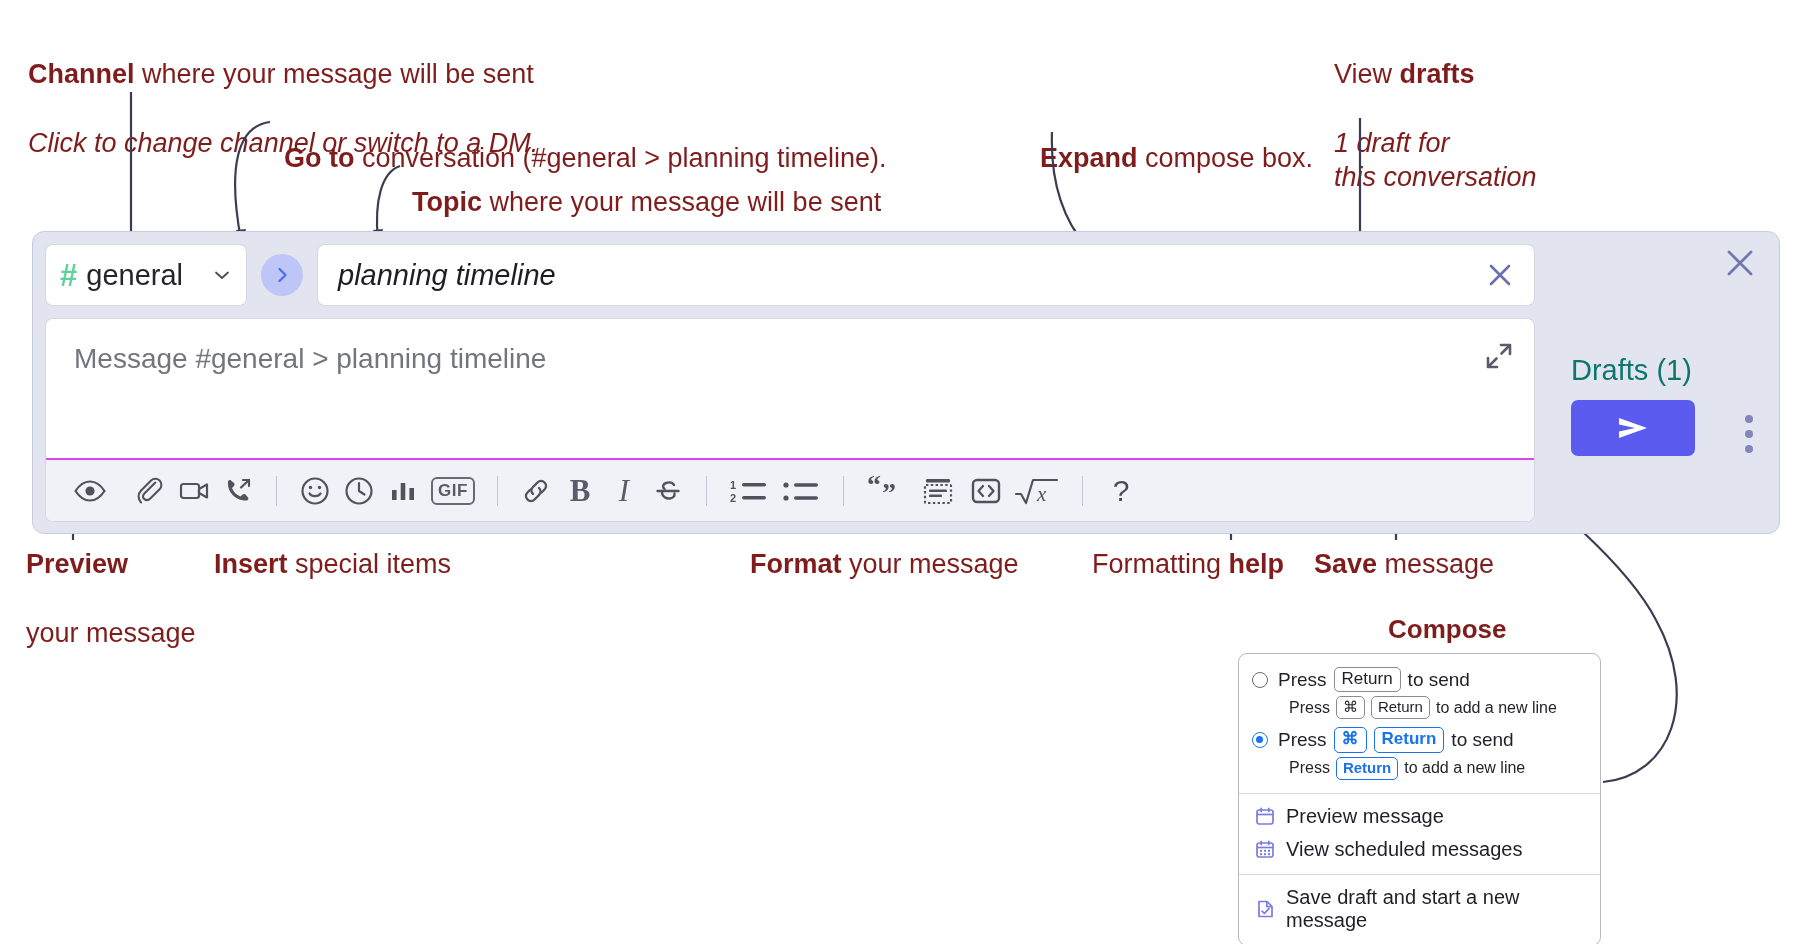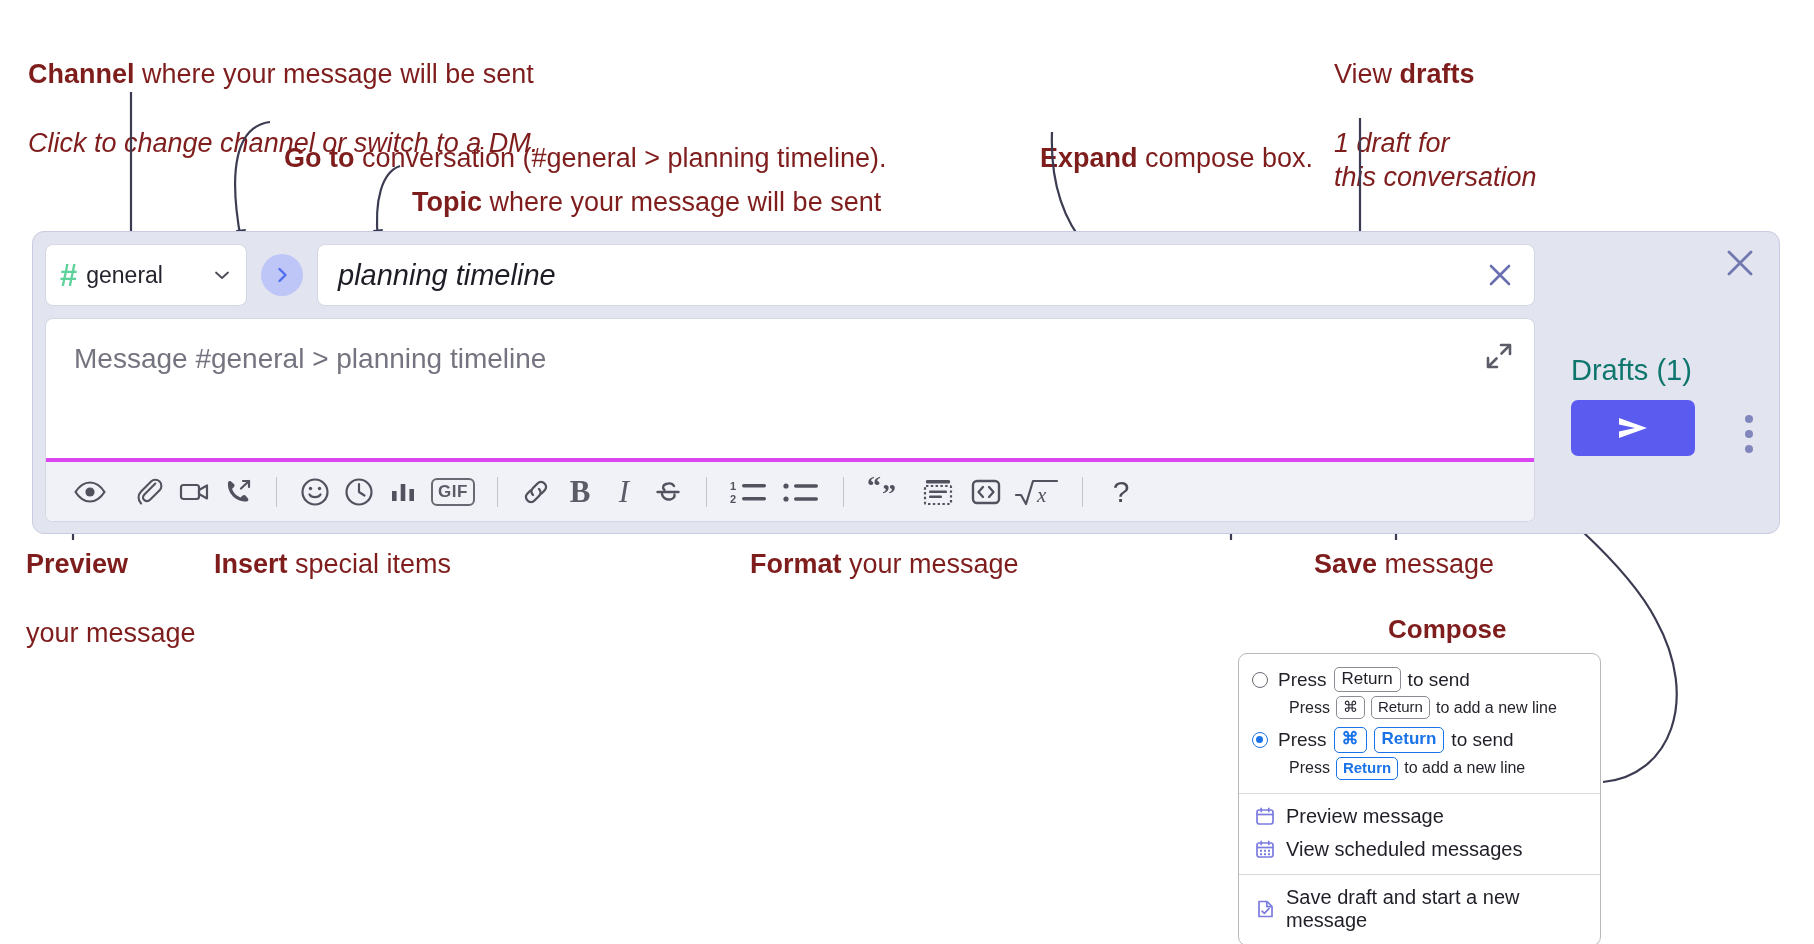--- a/index.html
+++ b/index.html
@@ -70,21 +70,21 @@
     gap: 9px;
     cursor: pointer;
   }
   .hash {
     font-size: 31px;
     font-weight: 700;
     color: #5fd19a;
     line-height: 1;
   }
   .channel-name {
-    font-size: 23px;
+    font-size: 29px;
     color: #24242e;
     flex: 1;
   }
   .chev {
     width: 20px; height: 20px;
     flex: 0 0 auto;
   }
   .goto-btn {
     width: 42px; height: 42px;
     margin: 0 14px;
@@ -138,21 +138,21 @@
     cursor: pointer;
   }
 
   
   .toolbar {
     position: absolute;
     left: 0; bottom: 0;
     width: 100%;
     height: 63px;
     background: #f1f2f8;
-    border-top: 4px solid #d946ef;
+    border-top: 2px solid #d946ef;
     display: flex;
     align-items: center;
     padding-left: 22px;
     gap: 0;
   }
   .tb-btn {
     width: 44px; height: 44px;
     display: flex;
     align-items: center;
     justify-content: center;
@@ -345,20 +345,23 @@
   </div>
 
   <div class="anno anno-lg" style="left:214px; top:512px;">
     <span class="b">Insert</span><span> special items</span>
   </div>
 
   <div class="anno anno-lg" style="left:750px; top:512px;">
     <span class="b">Format</span><span> your message</span>
   </div>
 
+  <div class="anno anno-lg" style="left:1092px; top:512px;">
+    <span>Formatting </span><span class="b">help</span>
+  </div>
 
   <div class="anno anno-lg" style="left:1314px; top:512px;">
     <span class="b">Save</span><span> message</span>
   </div>
 
   <div class="anno anno-md" style="left:1388px; top:580px;">
     <div class="b" style="white-space:pre-line">Compose
 options</div>
     <div>menu</div>
   </div>

